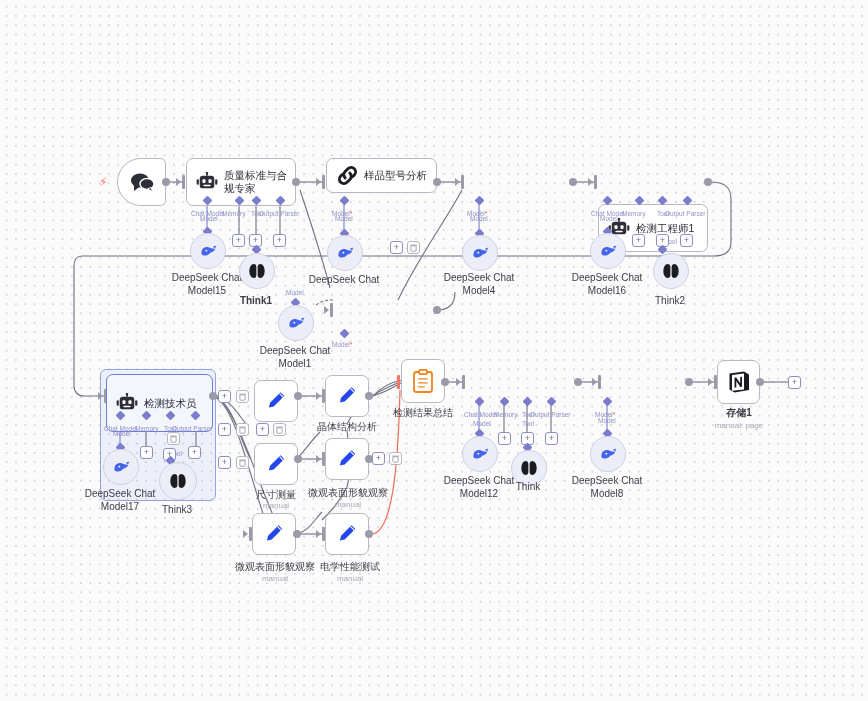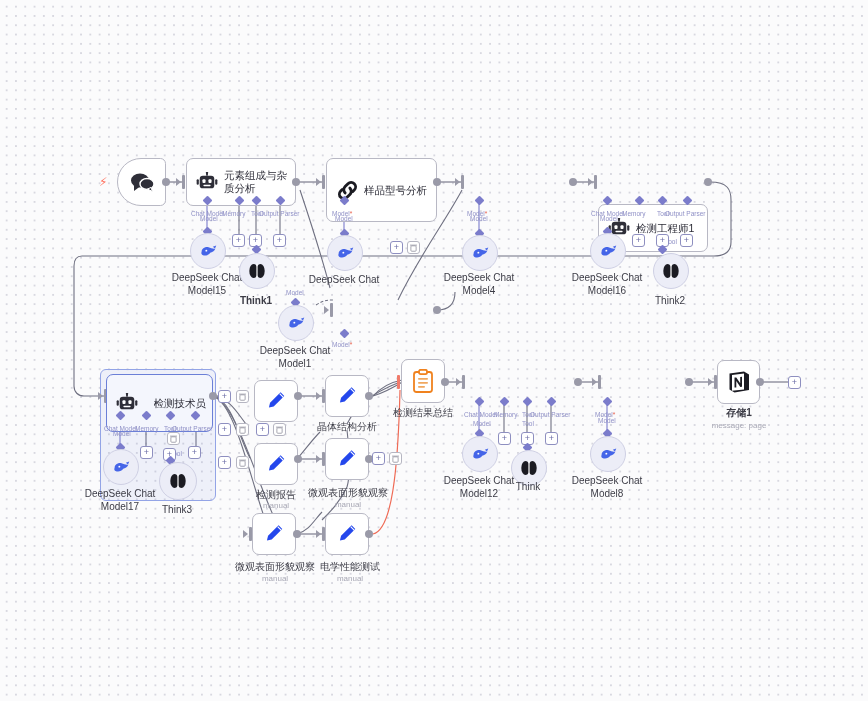--- a/index.html
+++ b/index.html
@@ -201,21 +201,21 @@
         <rect x="4" y="4" width="16" height="14" rx="3.5" fill="#2e2e38"></rect>
         <rect x="7" y="8" width="3.4" height="4" rx="1" fill="#fff"></rect>
         <rect x="13.6" y="8" width="3.4" height="4" rx="1" fill="#fff"></rect>
         <rect x="8" y="14" width="8" height="1.6" rx="0.8" fill="#fff"></rect>
         <rect x="11" y="0.5" width="2" height="3.5" fill="#2e2e38"></rect>
         <circle cx="12" cy="0.8" r="1.3" fill="#2e2e38"></circle>
         <rect x="0.6" y="8" width="2.4" height="6" rx="1.2" fill="#2e2e38"></rect>
         <rect x="21" y="8" width="2.4" height="6" rx="1.2" fill="#2e2e38"></rect>
       </svg>
     </span>
-    <span class="ntext">元素组成与杂质分析</span>
+    <span class="ntext">质量标准与合规专家</span>
   </div>
   <div class="dot-out" style="left:292px;top:178px;"></div>
 
   <div class="diamond" style="left:204px;top:197px;"></div>
   <div class="diamond" style="left:236px;top:197px;"></div>
   <div class="diamond" style="left:253px;top:197px;"></div>
   <div class="diamond" style="left:277px;top:197px;"></div>
   <div class="plabel" style="left:191px;top:210px;">Chat Model</div>
   <div class="plabel" style="left:200px;top:215px;">Model</div>
   <div class="plabel" style="left:222px;top:210px;">Memory</div>
@@ -241,21 +241,21 @@
     <svg width="16" height="18" viewBox="0 0 16 18">
       <ellipse cx="4.6" cy="9" rx="4.3" ry="7" fill="#1b1b22"></ellipse>
       <ellipse cx="11.4" cy="9" rx="4.3" ry="7" fill="#1b1b22"></ellipse>
       <rect x="7.4" y="1.6" width="1.2" height="14.8" fill="#fff"></rect>
     </svg>
   </div>
   <div class="caption" style="left:226px;top:295px;width:60px;font-weight:bold;">Think1</div>
 
   <div class="arr-in" style="left:316px;top:178px;"></div>
   <div class="bar-in" style="left:322px;top:175px;"></div>
-  <div class="node" style="left:326px;top:158px;width:111px;height:64px;">
+  <div class="node" style="left:326px;top:158px;width:111px;height:35px;">
     <span class="ico" style="padding:0 6px 0 10px;">
       <svg width="21" height="21" viewBox="0 0 22 22">
         <path d="M8.5 13.5 a4.6 4.6 0 0 1 0-6.6 l3-3 a4.6 4.6 0 0 1 6.6 6.6 l-1.6 1.6" fill="none" stroke="#1b1b22" stroke-width="3" stroke-linecap="round"></path>
         <path d="M13.5 8.5 a4.6 4.6 0 0 1 0 6.6 l-3 3 a4.6 4.6 0 0 1-6.6-6.6 l1.6-1.6" fill="none" stroke="#1b1b22" stroke-width="3" stroke-linecap="round"></path>
       </svg>
     </span>
     <span class="ntext">样品型号分析</span>
   </div>
   <div class="dot-out" style="left:433px;top:178px;"></div>
   <div class="diamond" style="left:341px;top:197px;"></div>
@@ -368,21 +368,21 @@
       <circle cx="8.5" cy="7.5" r="1.1" fill="#fff"></circle>
       <path d="M16 3 L20 1.5 L18.5 5" fill="#4565e8"></path>
     </svg>
   </div>
   <div class="plabel" style="left:286px;top:289px;">Model</div>
   <div class="caption" style="left:247px;top:345px;width:96px;">DeepSeek Chat
 Model1</div>
 
   <div class="arr-in" style="left:98px;top:392px;"></div>
   <div class="bar-in" style="left:104px;top:389px;"></div>
-  <div class="node selnode" style="left:106px;top:374px;width:107px;height:58px;justify-content:space-between;">
+  <div class="node selnode" style="left:106px;top:374px;width:107px;height:58px;">
     <span class="ico" style="padding:0 6px 0 9px;">
       <svg width="22" height="20" viewBox="0 0 24 22">
         <rect x="4" y="4" width="16" height="14" rx="3.5" fill="#2e2e38"></rect>
         <rect x="7" y="8" width="3.4" height="4" rx="1" fill="#fff"></rect>
         <rect x="13.6" y="8" width="3.4" height="4" rx="1" fill="#fff"></rect>
         <rect x="8" y="14" width="8" height="1.6" rx="0.8" fill="#fff"></rect>
         <rect x="11" y="0.5" width="2" height="3.5" fill="#2e2e38"></rect>
         <circle cx="12" cy="0.8" r="1.3" fill="#2e2e38"></circle>
         <rect x="0.6" y="8" width="2.4" height="6" rx="1.2" fill="#2e2e38"></rect>
         <rect x="21" y="8" width="2.4" height="6" rx="1.2" fill="#2e2e38"></rect>
@@ -498,21 +498,21 @@
       <path d="M17 2.5 l4 4 -11.5 11.5 -5.2 1.2 1.2-5.2 Z" fill="#2447ec"></path>
       <path d="M16 4 l4 4" stroke="#fff" stroke-width="1.2"></path>
     </svg>
   </div>
   <div class="dot-out" style="left:365px;top:392px;"></div>
   <div class="caption" style="left:307px;top:421px;width:80px;">晶体结构分析</div>
 
   <div class="arr-in" style="left:316px;top:455px;"></div>
   <div class="bar-in" style="left:322px;top:452px;"></div>
   <div class="node sq" style="left:252px;top:438px;width:0px;height:0px;border:none;"></div>
-  <div class="caption" style="left:236px;top:489px;width:80px;">检测报告</div>
+  <div class="caption" style="left:236px;top:489px;width:80px;">尺寸测量</div>
   <div class="subcap" style="left:236px;top:501px;width:80px;">manual</div>
 
   <div class="node sq" style="left:325px;top:438px;width:44px;height:42px;">
     <svg width="22" height="22" viewBox="0 0 24 24">
       <path d="M17 2.5 l4 4 -11.5 11.5 -5.2 1.2 1.2-5.2 Z" fill="#2447ec"></path>
       <path d="M16 4 l4 4" stroke="#fff" stroke-width="1.2"></path>
     </svg>
   </div>
   <div class="dot-out" style="left:365px;top:455px;"></div>
   <div class="caption" style="left:305px;top:487px;width:86px;">微观表面形貌观察</div>
@@ -625,16 +625,16 @@
   <div class="bar-in" style="left:714px;top:375px;"></div>
   <div class="node sq" style="left:717px;top:360px;width:43px;height:44px;">
     <svg width="26" height="26" viewBox="0 0 26 26">
       <path d="M3.5 4.5 L18 2.5 L23 5.5 L23 21 L8.5 23.5 L3.5 20.5 Z" fill="#1b1b22"></path>
       <path d="M6 6 L18 4.6 L18 20.5 L6 21.8 Z" fill="#fff"></path>
       <path d="M8.5 8.6 L8.5 18.6 L10.3 18.4 L10.3 12 L14.3 18 L16 17.8 L16 7.8 L14.2 8 L14.2 14.2 L10.3 8.4 Z" fill="#1b1b22"></path>
     </svg>
   </div>
   <div class="dot-out" style="left:756px;top:378px;"></div>
   <div class="caption" style="left:709px;top:407px;width:60px;font-weight:bold;">存储1</div>
-  <div class="subcap" style="left:704px;top:421px;width:70px;">message: page</div>
+  <div class="subcap" style="left:704px;top:421px;width:70px;">manual: page</div>
   <div class="btn-sm" style="left:788px;top:376px;">+</div>
 
 </div>
 
 </body></html>

